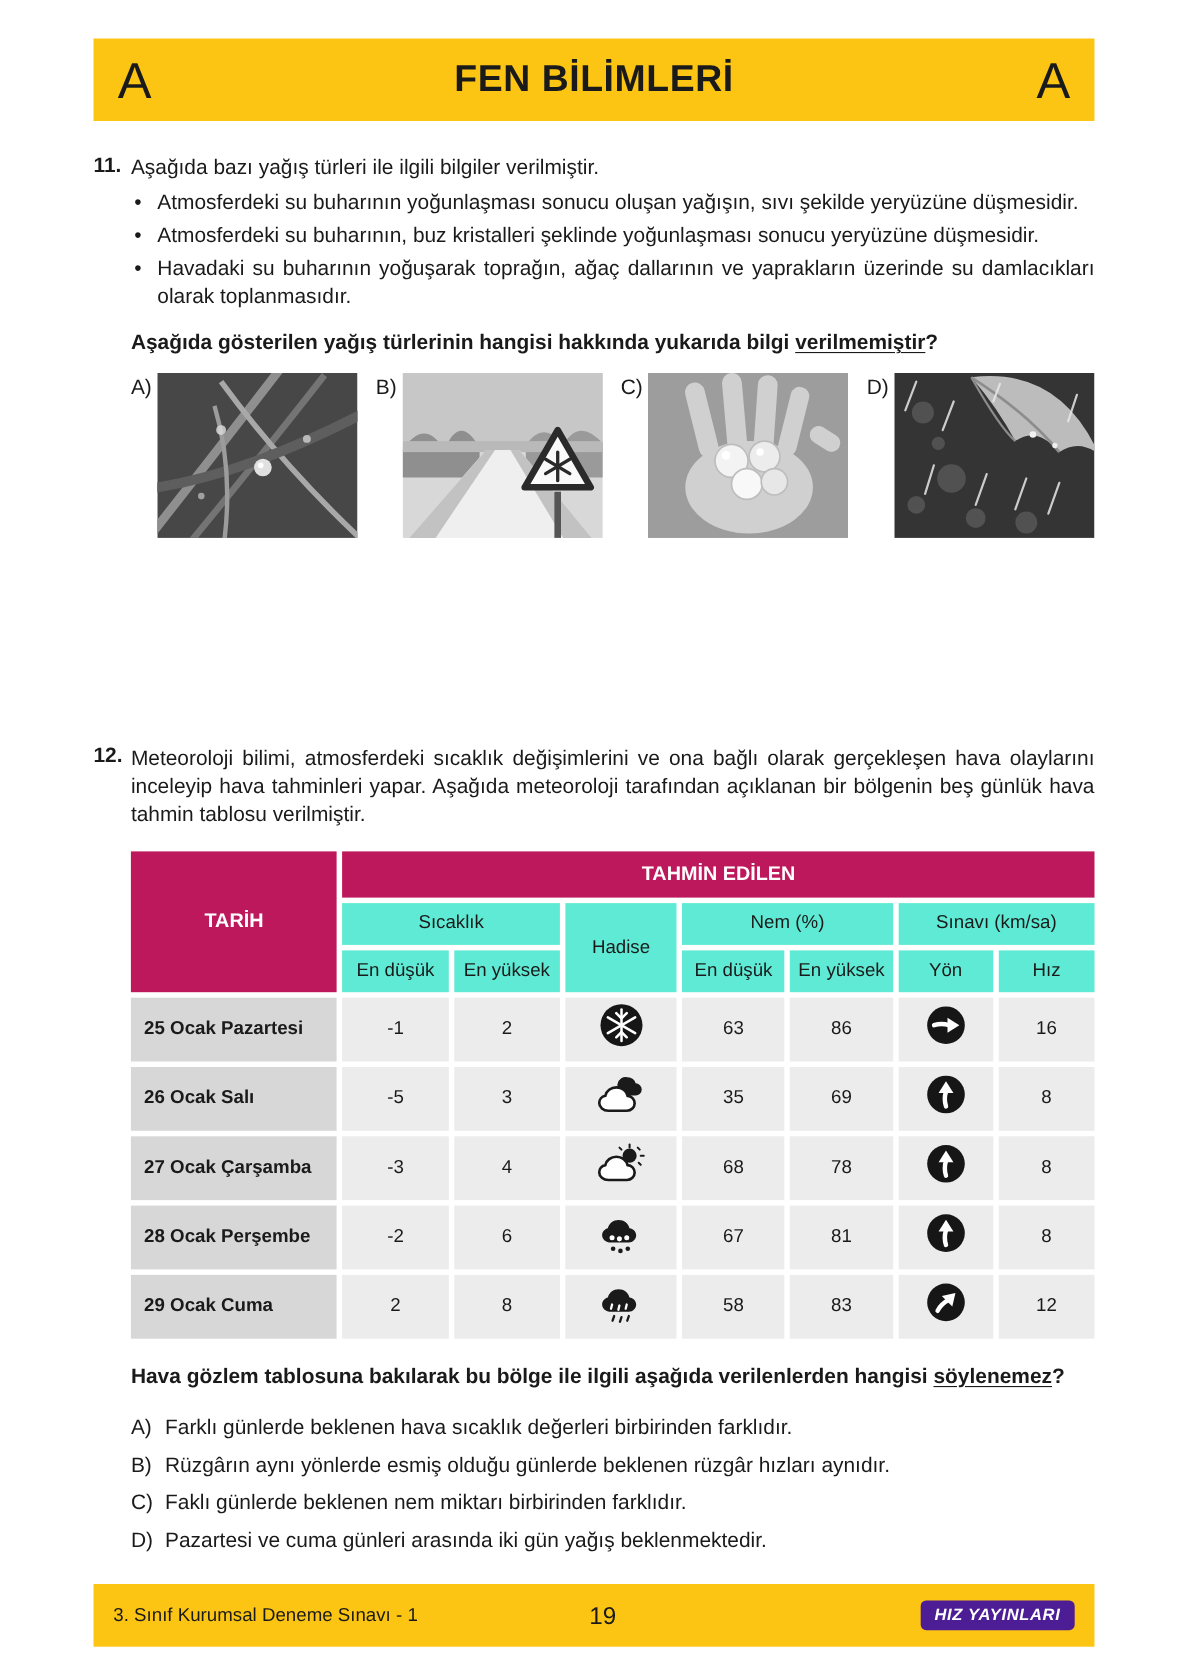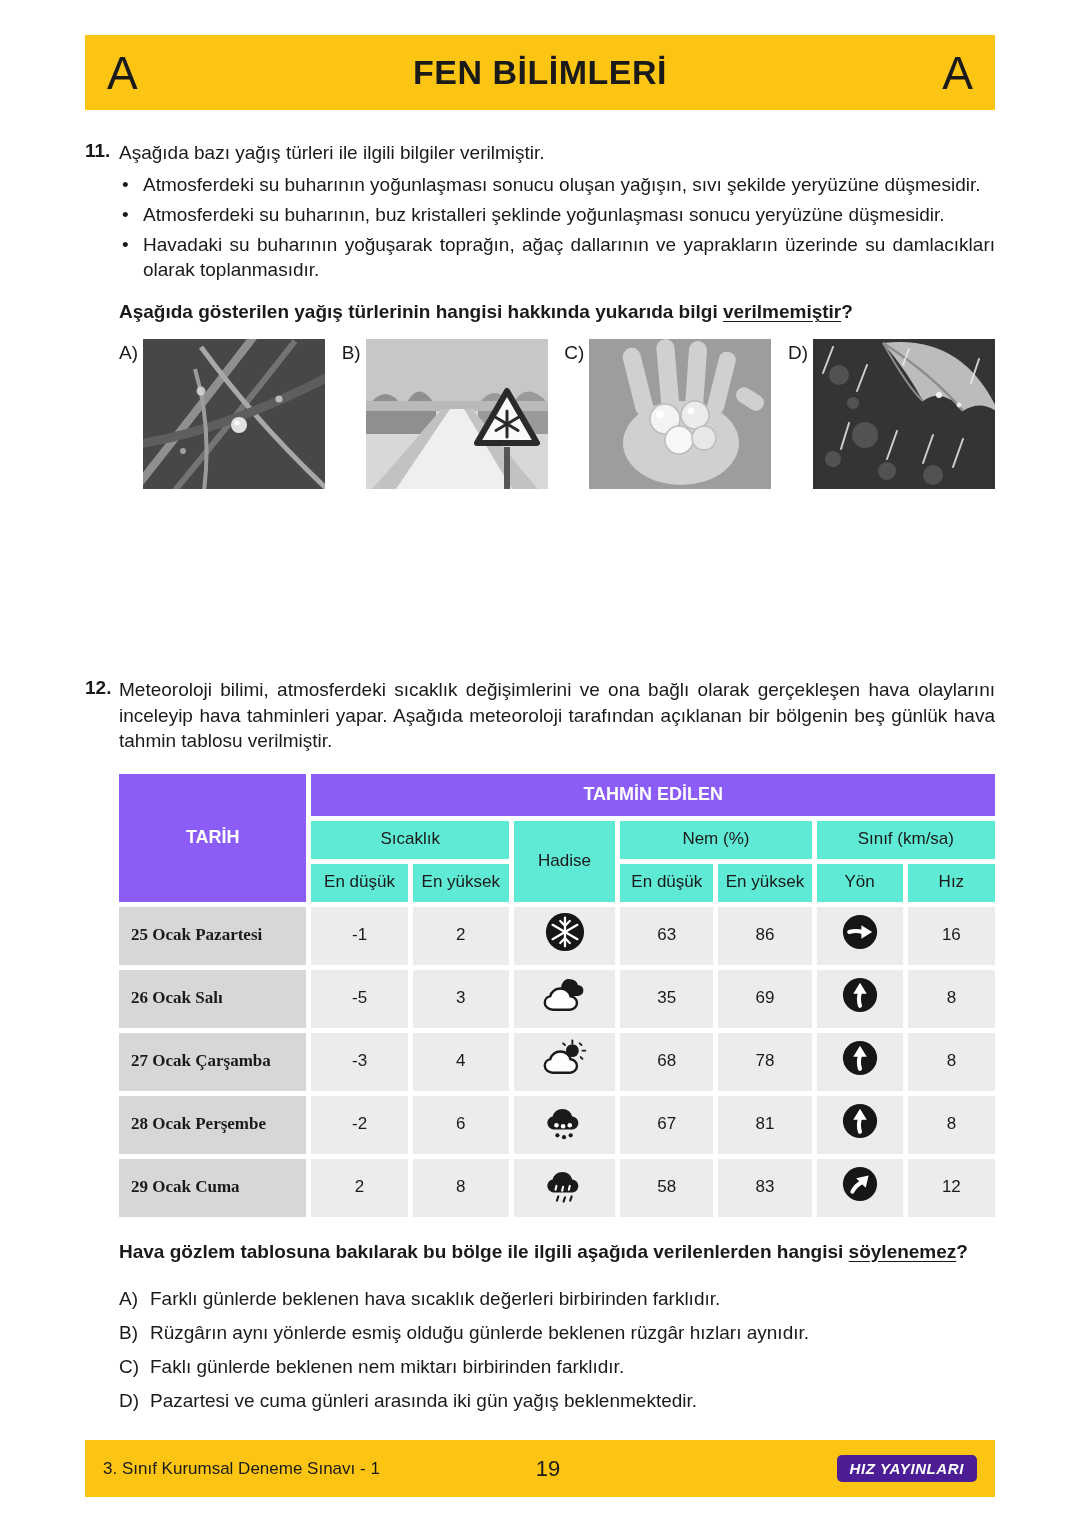--- a/index.html
+++ b/index.html
@@ -24,23 +24,23 @@
   .stem { font-weight:bold; margin-top:17px; text-align:left; }
   .stem u { text-decoration:underline; text-underline-offset:3px; }
 
   .opt-images { display:flex; justify-content:space-between; margin-top:15px; }
   .opt { display:flex; align-items:flex-start; gap:5px; }
   .opt .lbl { font-size:19px; padding-top:1px; }
   .photo { width:182px; height:150px; display:block; }
 
   .wtable { border-collapse:separate; border-spacing:5px; width:calc(100% + 10px); margin:16px -5px 0; table-layout:fixed; }
   .wtable td { text-align:center; vertical-align:middle; font-size:17px; }
-  .wtable .black { background:#8b5cf6; color:#fff; font-weight:bold; font-size:18px; }
+  .wtable .black { background:#be185d; color:#fff; font-weight:bold; font-size:18px; }
   .wtable .gray  { background:#5eead4; font-size:17px; }
-  .wtable .date  { background:#D7D7D7; font-weight:bold; text-align:left; padding-left:12px;font-family:Liberation Serif, serif; }
+  .wtable .date  { background:#D7D7D7; font-weight:bold; text-align:left; padding-left:12px; }
   .wtable .cell  { background:#ECECEC; }
   .wtable tr.h1 td { height:42px; }
   .wtable tr.h2 td { height:38px; }
   .wtable tr.h3 td { height:38px; }
   .wtable tr.data td { height:58px; }
   .icon-box { display:inline-flex; align-items:center; justify-content:center; }
 
   .mc { margin-top:22px; }
   .mc .row { display:flex; margin-top:9px; font-size:19px; text-align:left; }
   .mc .lbl { width:31px; flex:none; }
@@ -198,21 +198,21 @@
         </colgroup>
         <tbody>
             <tr class="h1">
           <td class="black" rowspan="3">TARİH</td>
           <td class="black" colspan="7">TAHMİN EDİLEN</td>
         </tr>
         <tr class="h2">
           <td class="gray" colspan="2">Sıcaklık</td>
           <td class="gray" rowspan="2">Hadise</td>
           <td class="gray" colspan="2">Nem (%)</td>
-          <td class="gray" colspan="2">Sınıf (km/sa)</td>
+          <td class="gray" colspan="2">Sınavı (km/sa)</td>
         </tr>
         <tr class="h3">
           <td class="gray">En düşük</td>
           <td class="gray">En yüksek</td>
           <td class="gray">En düşük</td>
           <td class="gray">En yüksek</td>
           <td class="gray">Yön</td>
           <td class="gray">Hız</td>
         </tr>
 

